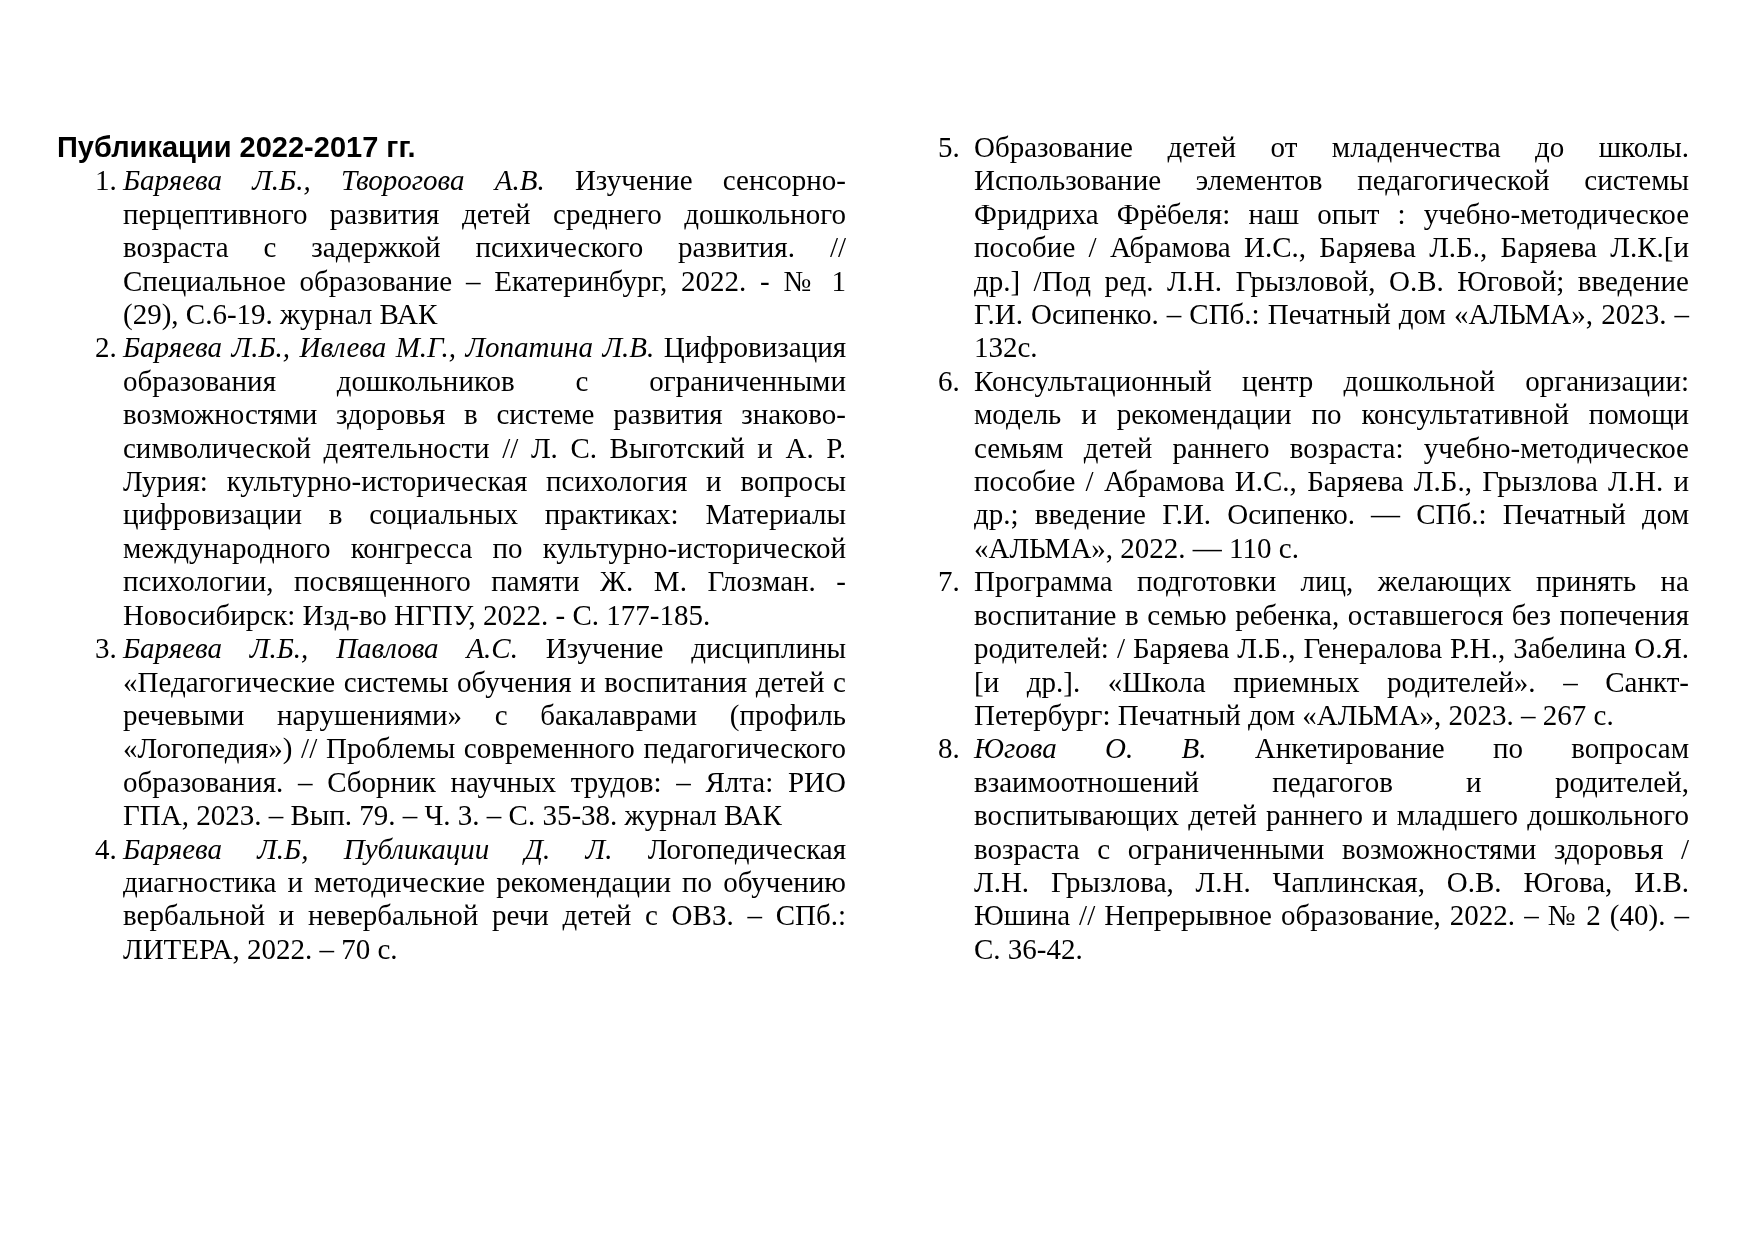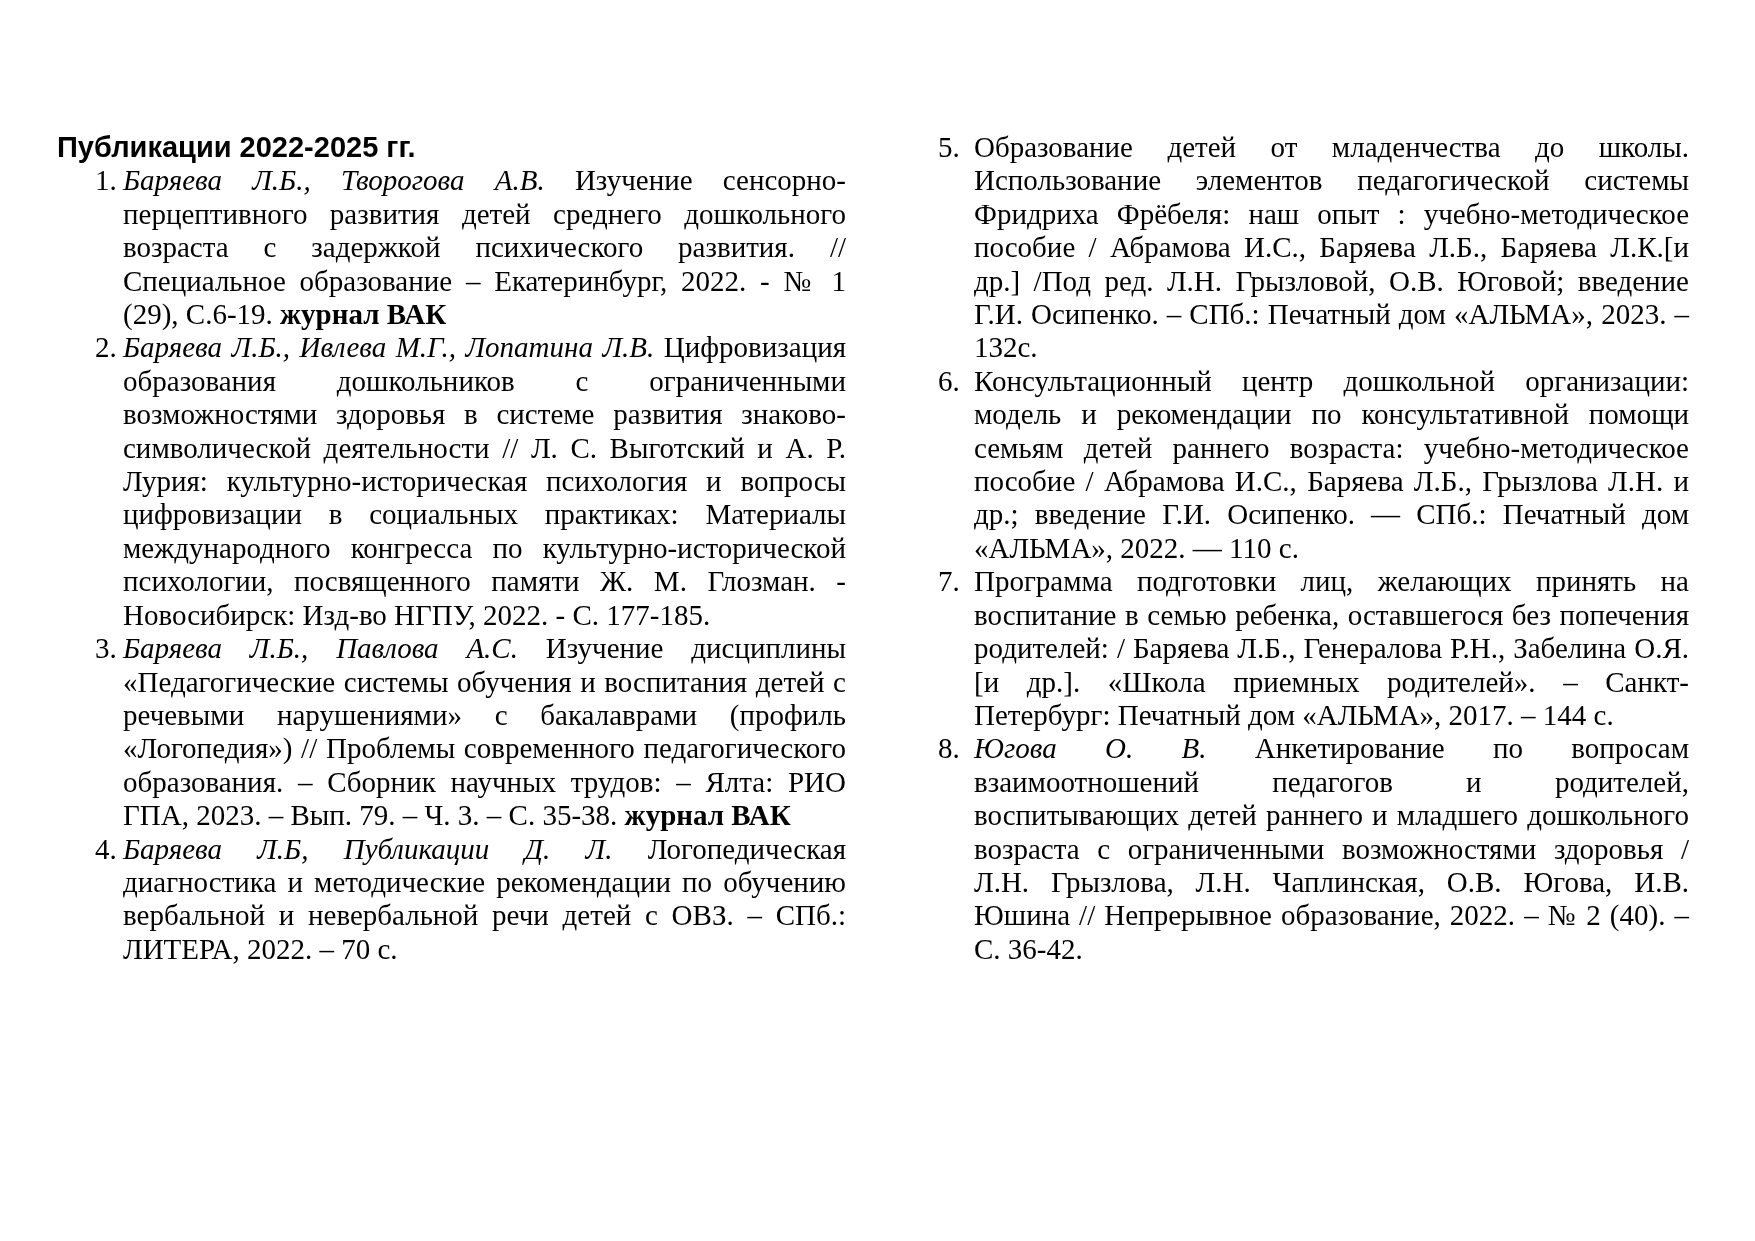--- a/index.html
+++ b/index.html
@@ -43,42 +43,42 @@
   }
   .col-right .pub-item { padding-left: 74px; }
   .pub-item .num {
     position: absolute;
     left: 38px;
     top: 0;
     font-style: normal;
     font-weight: normal;
   }
   .authors { font-style: italic; margin-top: 37px; }
-  .vak { font-weight: bold; }
+  .vak { font-weight: normal; }
 </style>
 </head>
 <body>
 
 <div class="page">
 
   <div class="col col-left">
-    <div class="doc-heading">Публикации 2022-2025 гг.</div>
+    <div class="doc-heading">Публикации 2022-2017 гг.</div>
 
     <div class="pub-item"><span class="num">1.</span><span class="authors">Баряева Л.Б., Творогова А.В.</span><span class="body-text"> Изучение сенсорно-перцептивного развития детей среднего дошкольного возраста с задержкой психического развития. // Специальное образование – Екатеринбург, 2022. - № 1 (29), С.6-19. </span><span class="vak">журнал ВАК</span></div>
 
     <div class="pub-item"><span class="num">2.</span><span class="authors">Баряева Л.Б., Ивлева М.Г., Лопатина Л.В.</span><span class="body-text"> Цифровизация образования дошкольников с ограниченными возможностями здоровья в системе развития знаково-символической деятельности // Л. С. Выготский и А. Р. Лурия: культурно-историческая психология и вопросы цифровизации в социальных практиках: Материалы международного конгресса по культурно-исторической психологии, посвященного памяти Ж. М. Глозман. - Новосибирск: Изд-во НГПУ, 2022. - С. 177-185.</span><span class="vak"></span></div>
 
     <div class="pub-item"><span class="num">3.</span><span class="authors">Баряева Л.Б., Павлова А.С.</span><span class="body-text"> Изучение дисциплины «Педагогические системы обучения и воспитания детей с речевыми нарушениями» с бакалаврами (профиль «Логопедия») // Проблемы современного педагогического образования. – Сборник научных трудов: – Ялта: РИО ГПА, 2023. – Вып. 79. – Ч. 3. – С. 35-38. </span><span class="vak">журнал ВАК</span></div>
 
     <div class="pub-item"><span class="num">4.</span><span class="authors">Баряева Л.Б, Публикации Д. Л.</span><span class="body-text"> Логопедическая диагностика и методические рекомендации по обучению вербальной и невербальной речи детей с ОВЗ. – СПб.: ЛИТЕРА, 2022. – 70 с.</span><span class="vak"></span></div>
   </div>
 
   <div class="col col-right">
     <div class="pub-item"><span class="num">5.</span><span class="authors"></span><span class="body-text">Образование детей от младенчества до школы. Использование элементов педагогической системы Фридриха Фрёбеля: наш опыт : учебно-методическое пособие / Абрамова И.С., Баряева Л.Б., Баряева Л.К.[и др.] /Под ред. Л.Н. Грызловой, О.В. Юговой; введение Г.И. Осипенко. – СПб.: Печатный дом «АЛЬМА», 2023. – 132с.</span><span class="vak"></span></div>
 
     <div class="pub-item"><span class="num">6.</span><span class="authors"></span><span class="body-text">Консультационный центр дошкольной организации: модель и рекомендации по консультативной помощи семьям детей раннего возраста: учебно-методическое пособие / Абрамова И.С., Баряева Л.Б., Грызлова Л.Н. и др.; введение Г.И. Осипенко. — СПб.: Печатный дом «АЛЬМА», 2022. — 110 с.</span><span class="vak"></span></div>
 
-    <div class="pub-item"><span class="num">7.</span><span class="authors"></span><span class="body-text">Программа подготовки лиц, желающих принять на воспитание в семью ребенка, оставшегося без попечения родителей: / Баряева Л.Б., Генералова Р.Н., Забелина О.Я. [и др.]. «Школа приемных родителей». – Санкт-Петербург: Печатный дом «АЛЬМА», 2017. – 144 с.</span><span class="vak"></span></div>
+    <div class="pub-item"><span class="num">7.</span><span class="authors"></span><span class="body-text">Программа подготовки лиц, желающих принять на воспитание в семью ребенка, оставшегося без попечения родителей: / Баряева Л.Б., Генералова Р.Н., Забелина О.Я. [и др.]. «Школа приемных родителей». – Санкт-Петербург: Печатный дом «АЛЬМА», 2023. – 267 с.</span><span class="vak"></span></div>
 
     <div class="pub-item"><span class="num">8.</span><span class="authors">Югова О. В.</span><span class="body-text"> Анкетирование по вопросам взаимоотношений педагогов и родителей, воспитывающих детей раннего и младшего дошкольного возраста с ограниченными возможностями здоровья / Л.Н. Грызлова, Л.Н. Чаплинская, О.В. Югова, И.В. Юшина // Непрерывное образование, 2022. – № 2 (40). – С. 36-42.</span><span class="vak"></span></div>
   </div>
 
 </div>
 
 </body></html>

